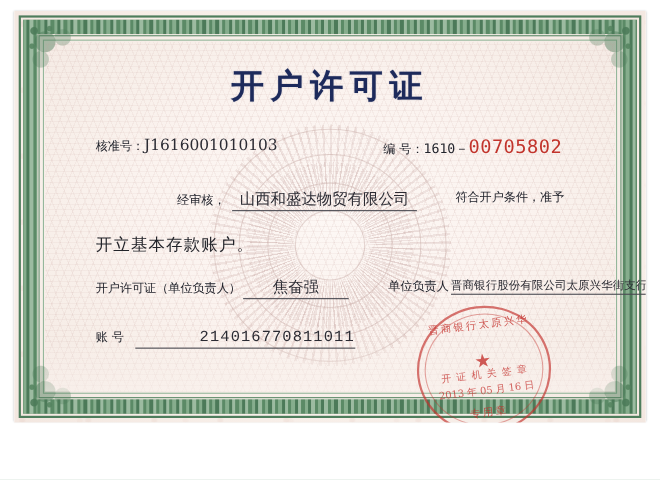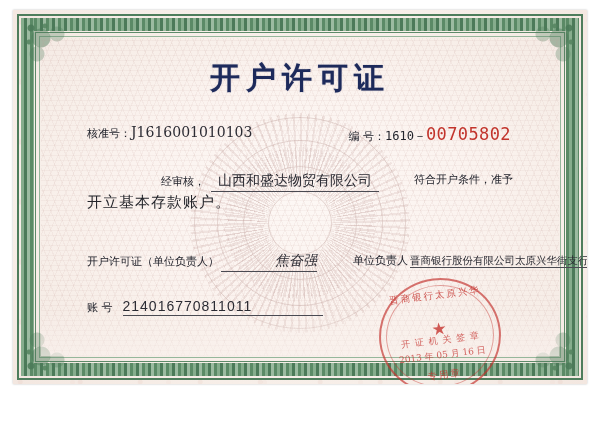--- a/index.html
+++ b/index.html
@@ -231,35 +231,34 @@
     border-bottom: 1px solid #4a4a52;
     text-align: center;
     margin: 0 6px;
     padding-bottom: 1px;
   }
   .r-line2 .tail { float: right; }
 
   
   .r-line3 {
     left: 34px;
-    top: 147px;
+    top: 167px;
     font-size: 15px;
     letter-spacing: 1px;
   }
 
   
   .r-line4 { left: 34px; top: 206px; }
   .r-line4 .repval {
     display: inline-block;
     min-width: 96px;
     border-bottom: 1px solid #4a4a52;
-    text-align: right;
+    text-align: center;
     padding-bottom: 1px;
     margin-left: 2px;
-    font-style: italic;
   }
   .r-bank { left: 300px; top: 206px; }
   .bankname {
     display: inline-block;
     width: 180px;
     border-bottom: 1px solid #4a4a52;
     vertical-align: bottom;
     line-height: 13px;
     white-space: normal;
     font-size: 10.5px;
@@ -267,24 +266,24 @@
     padding-bottom: 0;
     margin-left: 2px;
   }
 
   
   .r-line5 { left: 34px; top: 252px; }
   .r-line5 .acctval {
     display: inline-block;
     min-width: 200px;
     border-bottom: 1px solid #4a4a52;
-    text-align: left;
+    text-align: right;
     padding-bottom: 1px;
     margin-left: 10px;
-    font-family: Liberation Sans, sans-serif;
+    font-family: Liberation Mono, monospace;
     letter-spacing: 1px;
   }
 
   
   .seal {
     position: absolute;
     left: 366px;
     top: 268px;
     width: 118px;
     height: 112px;

